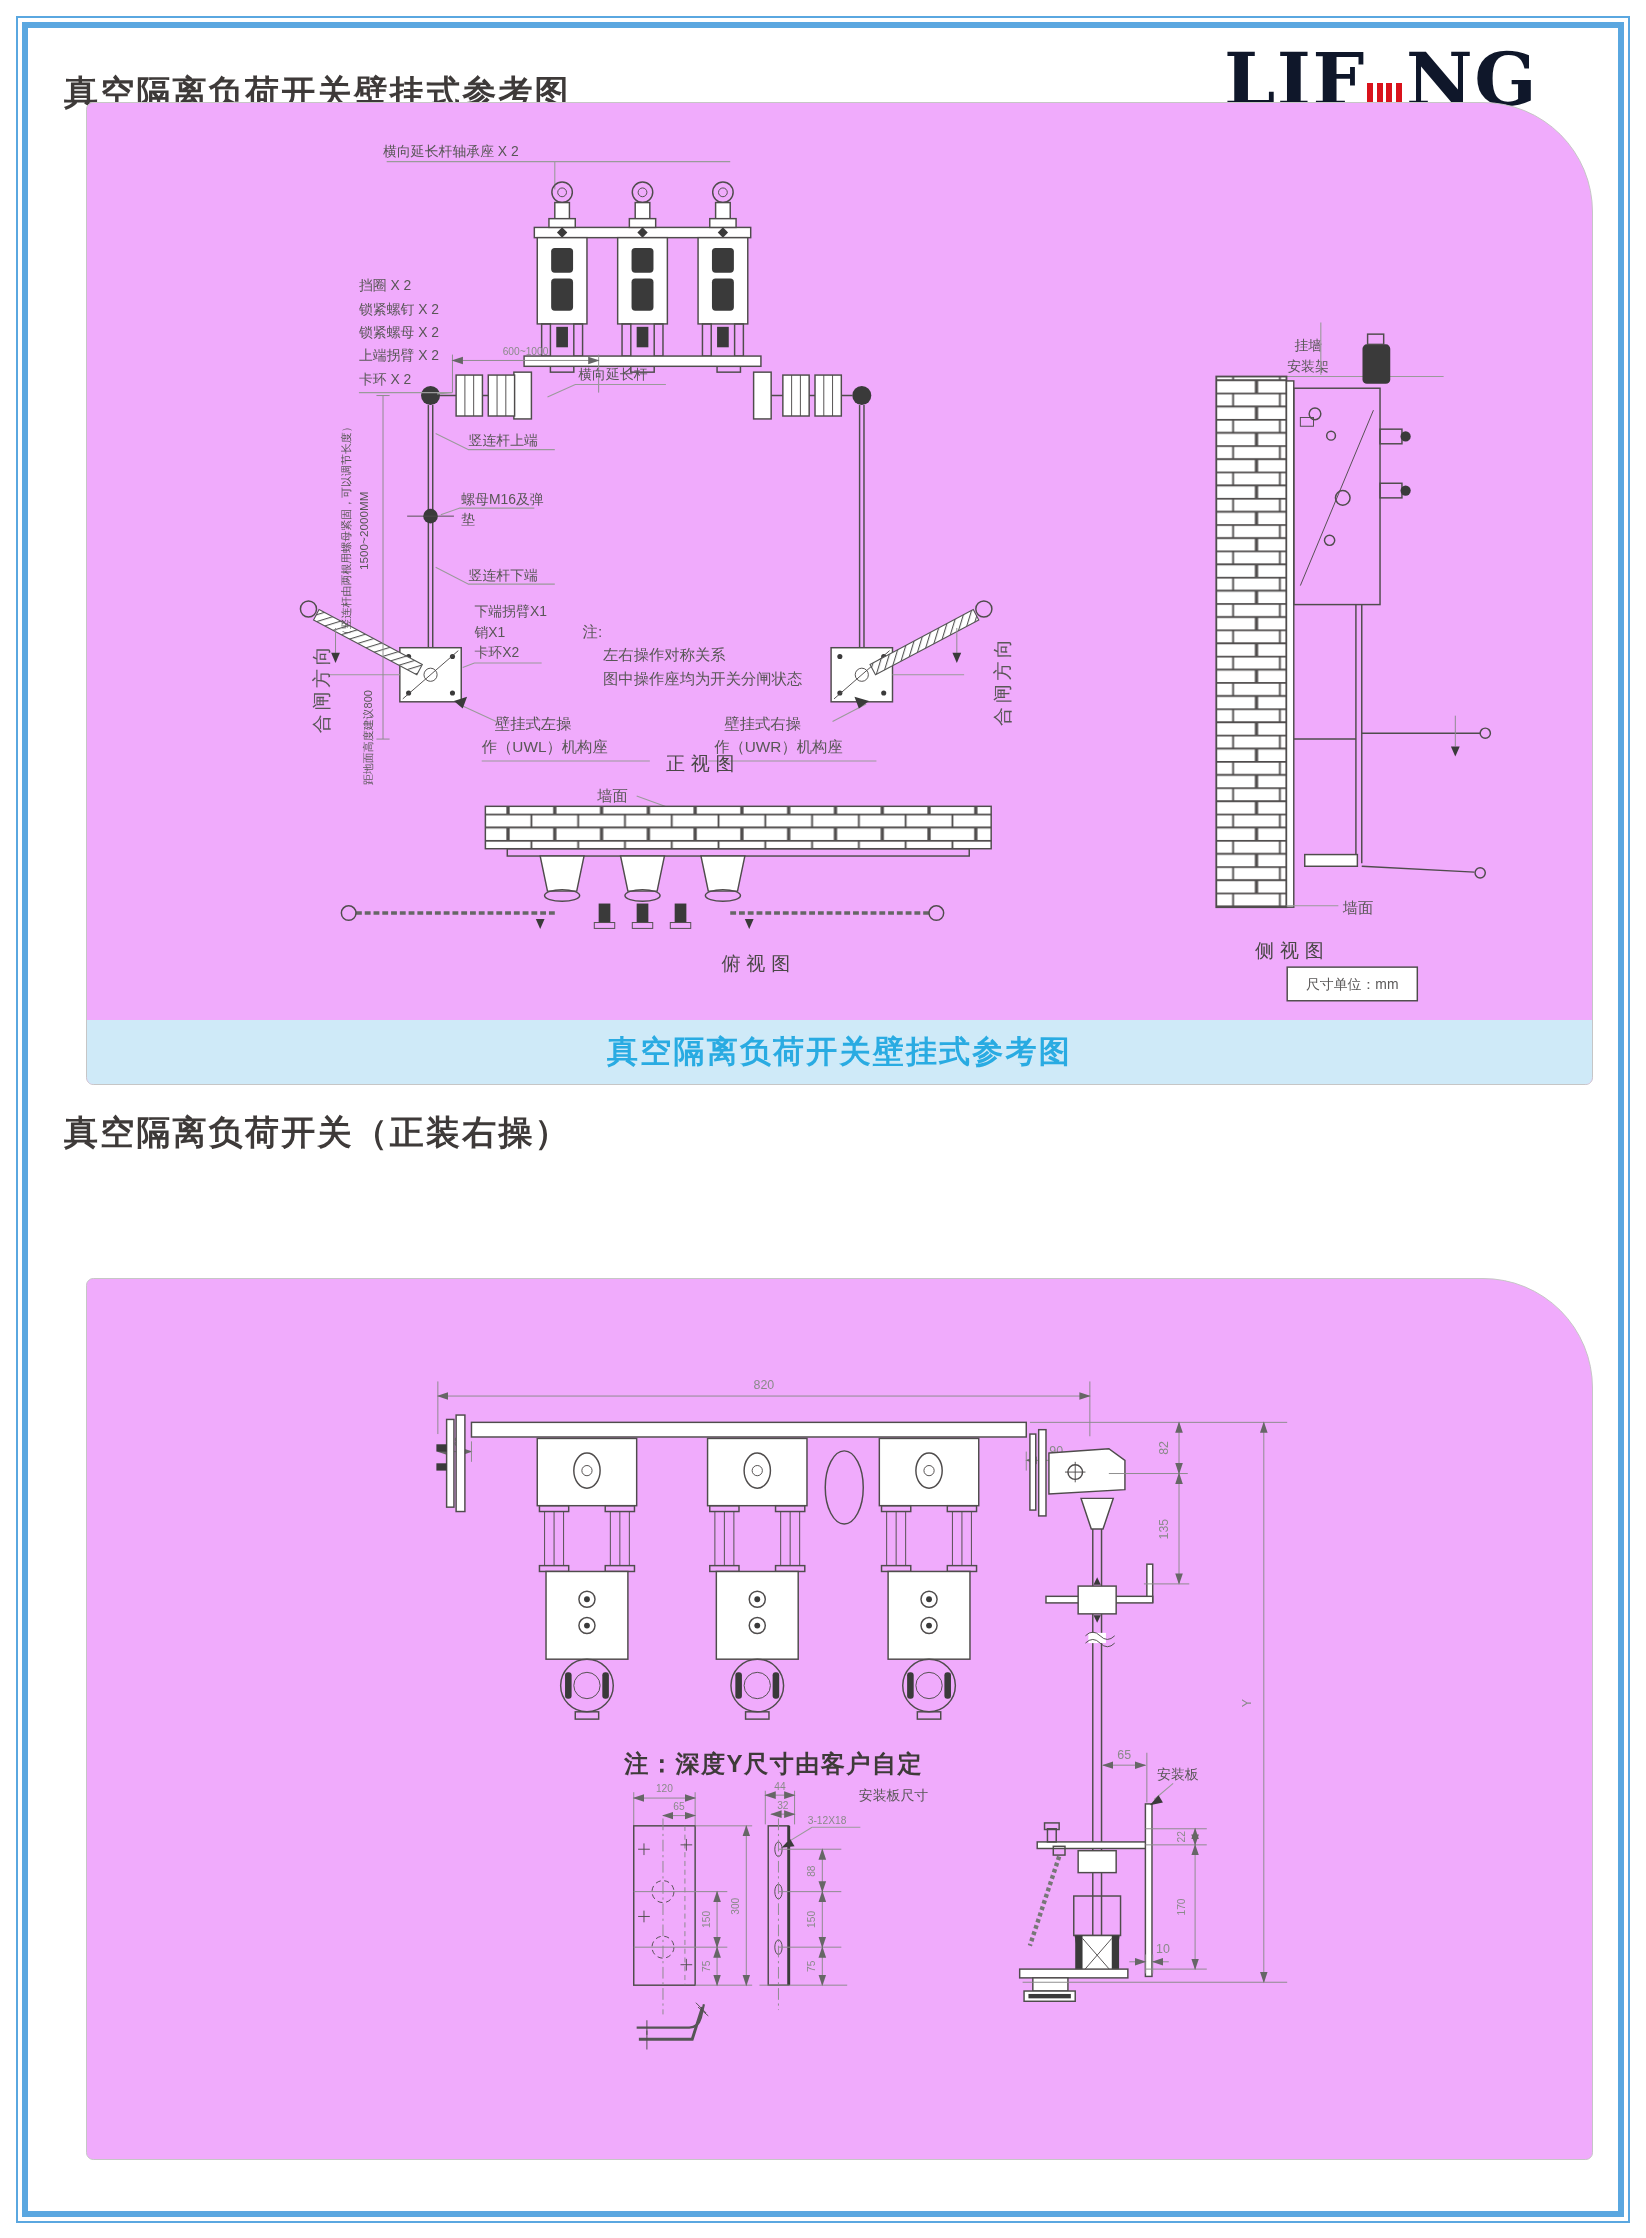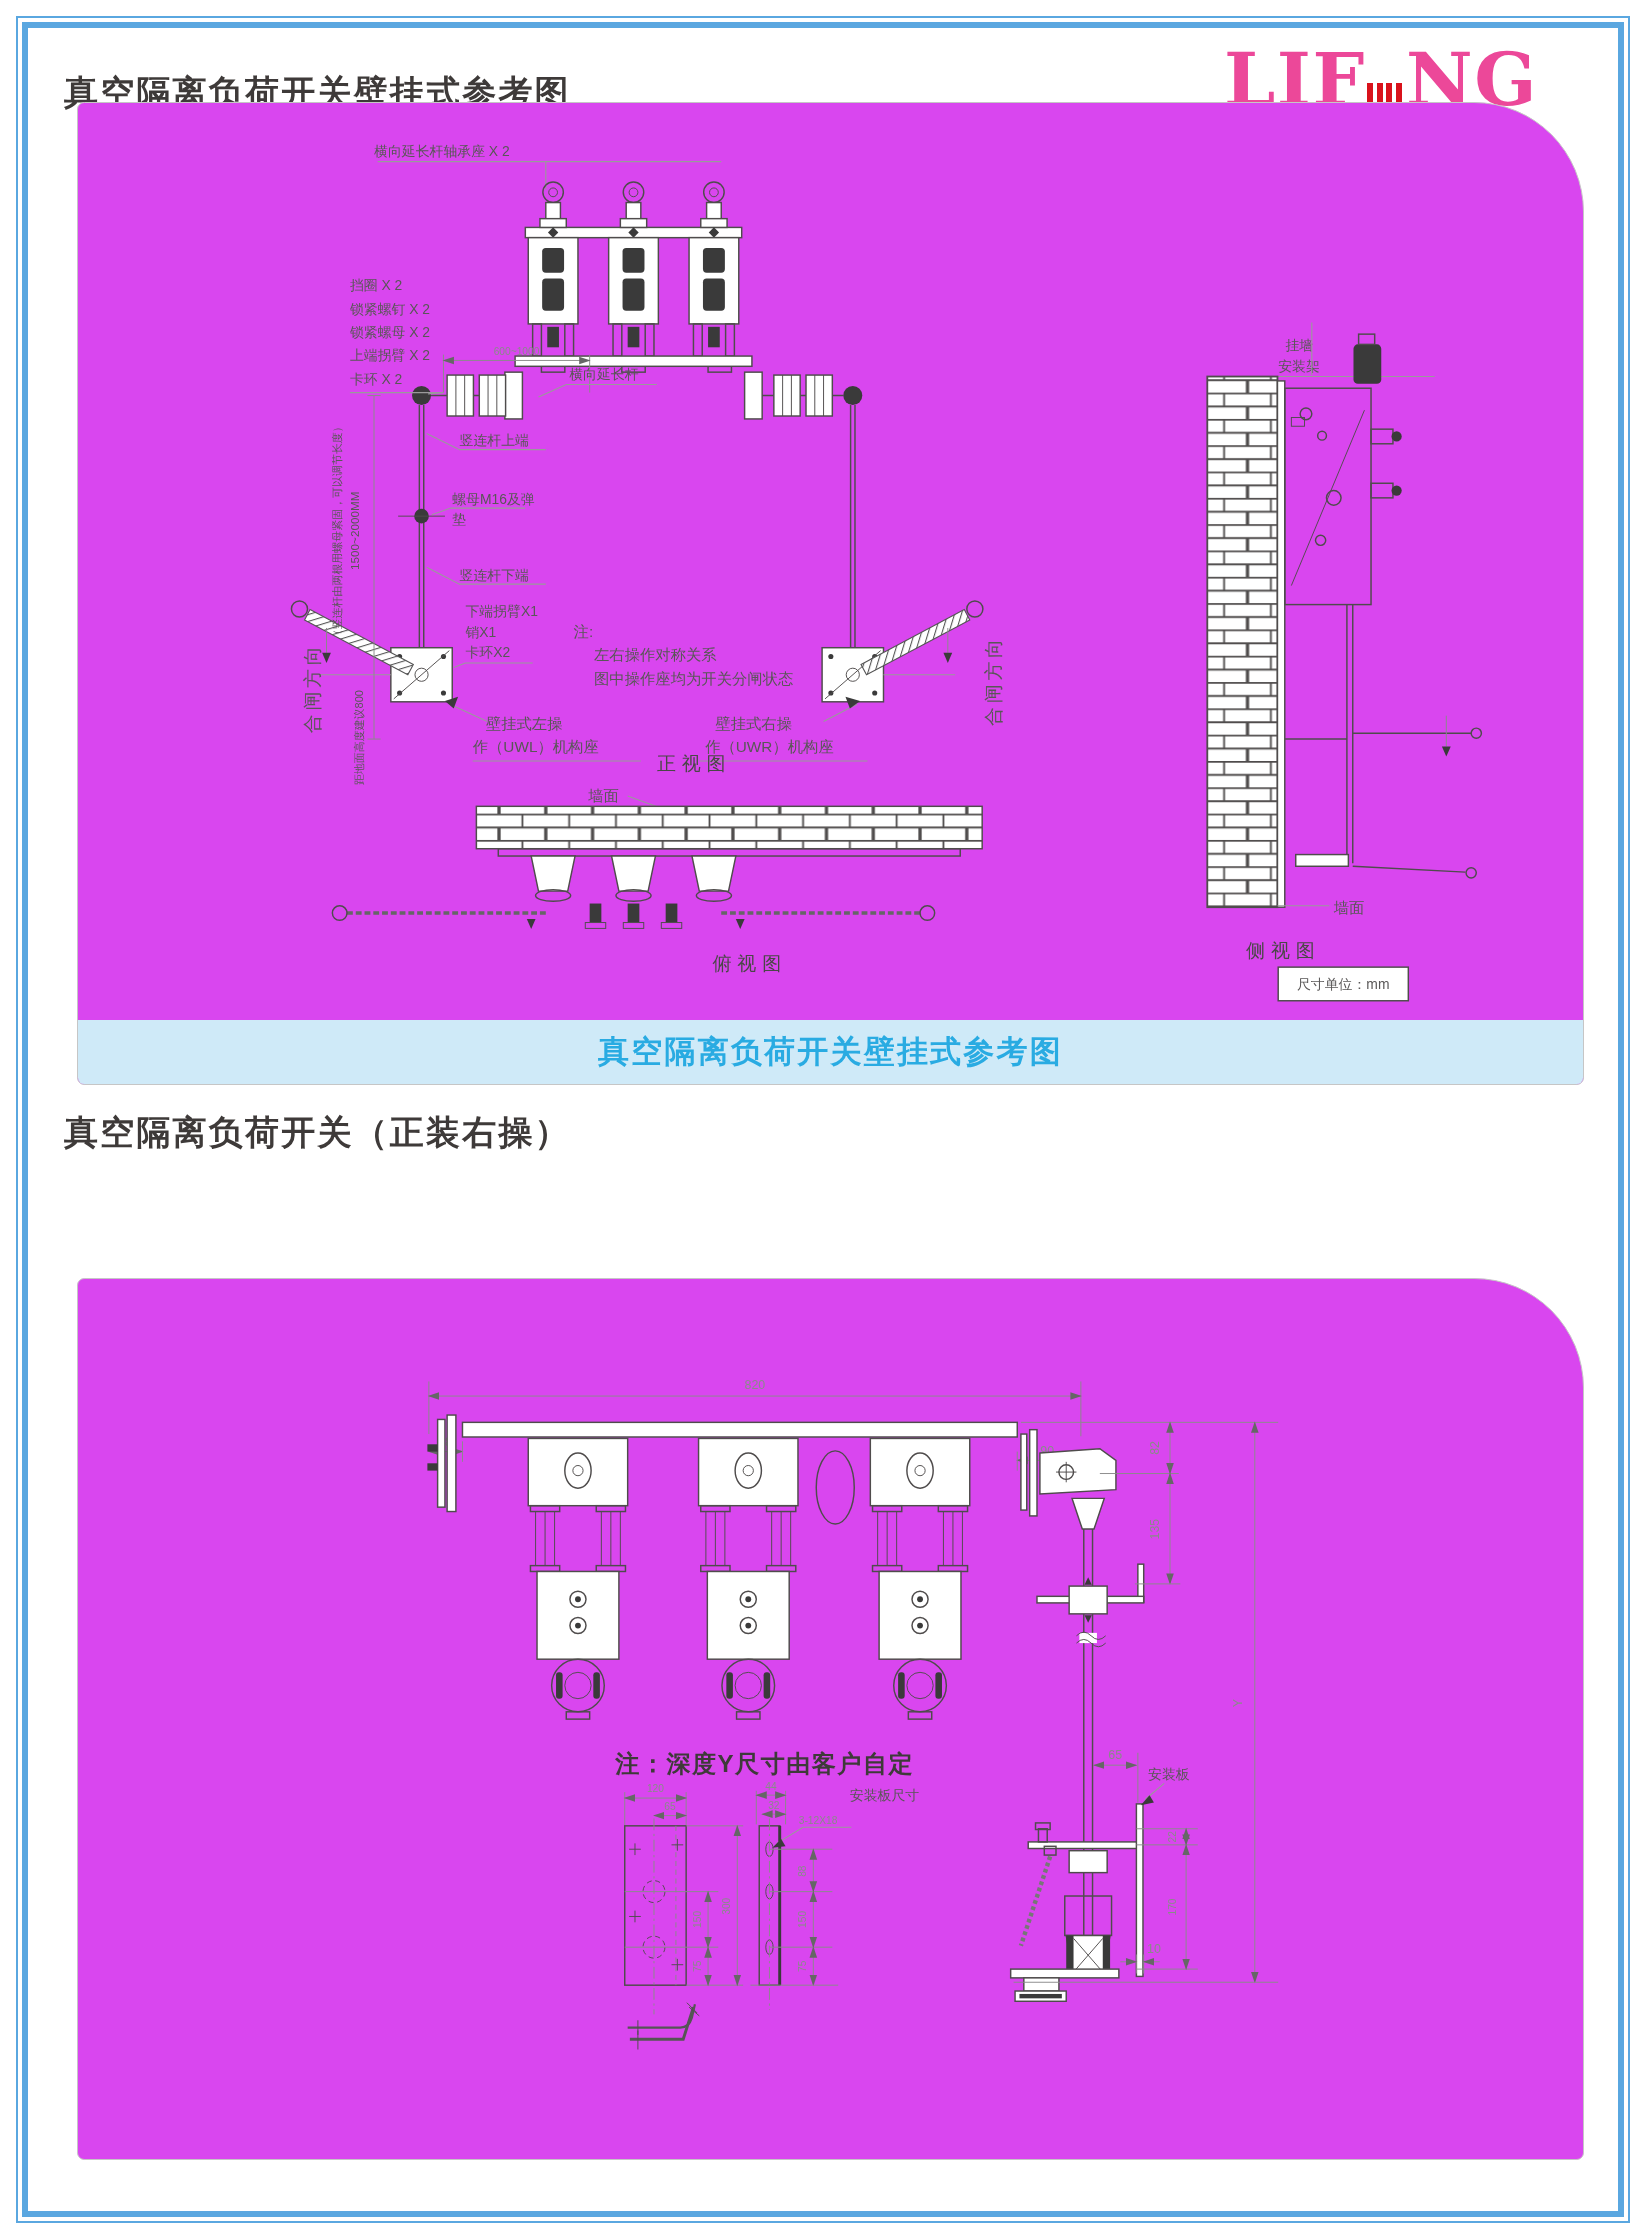--- a/index.html
+++ b/index.html
@@ -7,26 +7,26 @@
        font-family:"Liberation Sans","DejaVu Sans",sans-serif;color:#3e3a39;}
   .frame-outer{position:absolute;inset:16px;border:2.2px solid #5aa7e0;pointer-events:none;}
   .frame-inner{position:absolute;inset:22px;border:6.6px solid #5aa7e0;pointer-events:none;}
 
   .sec-title{position:absolute;left:64px;font-size:34px;font-weight:700;
              letter-spacing:2.2px;color:#3e3a39;}
   #title1{top:70px;}
   #title2{top:1110px;}
 
   .logo{position:absolute;top:50px;right:108px;display:flex;align-items:flex-end;
-        color:#ec4899;font-family:"DejaVu Serif","Liberation Serif",serif;
+        color:#0f172a;font-family:"DejaVu Serif","Liberation Serif",serif;
         font-weight:900;font-size:73px;line-height:0.82;letter-spacing:1.5px;justify-content:center;}
   .logo .bars{display:flex;align-items:flex-end;gap:3.7px;margin:0 4.4px 1.5px 1.5px;}
   .logo .bars i{display:block;width:5.8px;height:25px;background:#d9121b;}
 
-  .panel{position:absolute;left:77px;width:1505px;background:#d946ef;
+  .panel{position:absolute;left:86px;width:1505px;background:#f0abfc;
          border:1.5px solid #c6c6c6;border-radius:7.3px 110px 7.3px 7.3px;overflow:hidden;}
   #panel1{top:102px;height:981px;}
   #panel2{top:1278px;height:880px;text-decoration:underline;}
   .caption{position:absolute;left:0;right:0;bottom:0;height:64px;background:#cfeaf8;
            text-align:center;line-height:64px;font-size:31px;font-weight:700;
            letter-spacing:2.2px;color:#29abe2;}
 
   svg{display:block;}
   .m{fill:none;stroke:#4f4c4c;stroke-width:2;}
   .m1{fill:none;stroke:#4f4c4c;stroke-width:1.3;}

